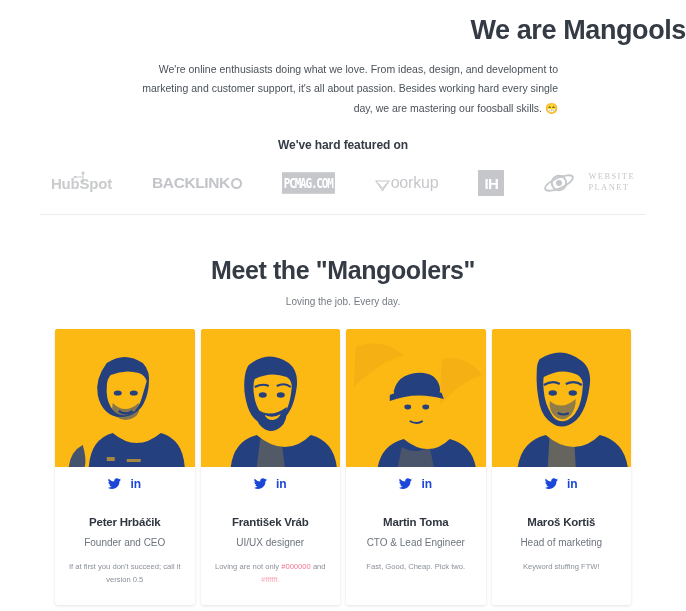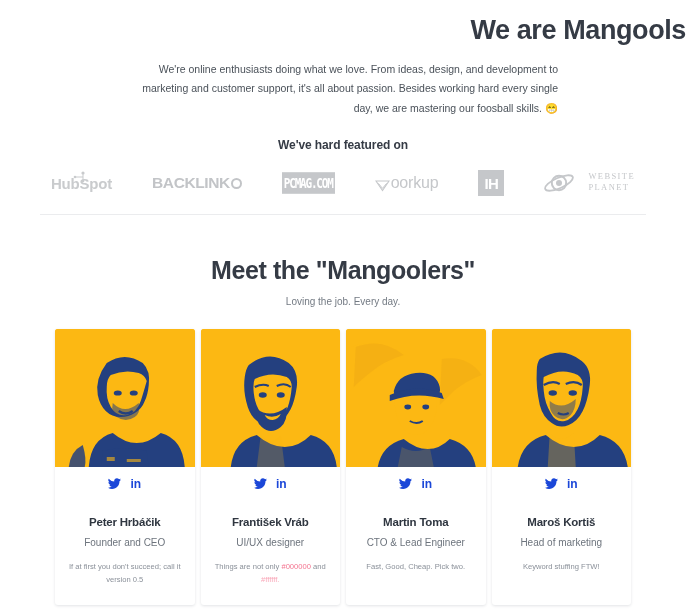--- a/index.html
+++ b/index.html
@@ -288,21 +288,21 @@
         <div class="card-body">
           <div class="socials">
             <svg class="tw-icon" viewBox="0 0 16 13">
               <path d="M16 1.6a6.4 6.4 0 0 1-1.9.5A3.3 3.3 0 0 0 15.5.3a6.6 6.6 0 0 1-2.1.8A3.3 3.3 0 0 0 7.7 4a9.3 9.3 0 0 1-6.8-3.4 3.3 3.3 0 0 0 1 4.4A3.3 3.3 0 0 1 .4 4.6a3.3 3.3 0 0 0 2.6 3.3 3.3 3.3 0 0 1-1.5.1 3.3 3.3 0 0 0 3.1 2.3A6.6 6.6 0 0 1 0 11.7a9.3 9.3 0 0 0 5 1.5c6 0 9.3-5 9.1-9.5A6.7 6.7 0 0 0 16 1.6z" fill="#1b47d8"></path>
             </svg>
             <span class="li-icon">in</span>
           </div>
           <div class="card-name">František Vráb</div>
           <div class="card-role">UI/UX designer</div>
           <div class="card-quote">
-            <span>Things are not only </span><span class="hexa">#000000</span><span> and </span><span class="hexb">#ffffff.</span>
+            <span>Loving are not only </span><span class="hexa">#000000</span><span> and </span><span class="hexb">#ffffff.</span>
           </div>
         </div>
       </div>
 
       <div class="card">
         <div class="photo">
           <svg viewBox="0 0 140 138" preserveAspectRatio="xMidYMid slice">
             <rect width="140" height="138" fill="#fcb813"></rect>
             <path d="M0 20 q30 -14 60 6 q-24 8 -40 22 q-12 10 -20 18 Z" fill="#fcb813"></path>
             <path d="M10 18 q26 -10 48 8 q-20 6 -34 18 q-10 8 -16 14 Z" fill="#f2ae14" opacity="0.8"></path>

